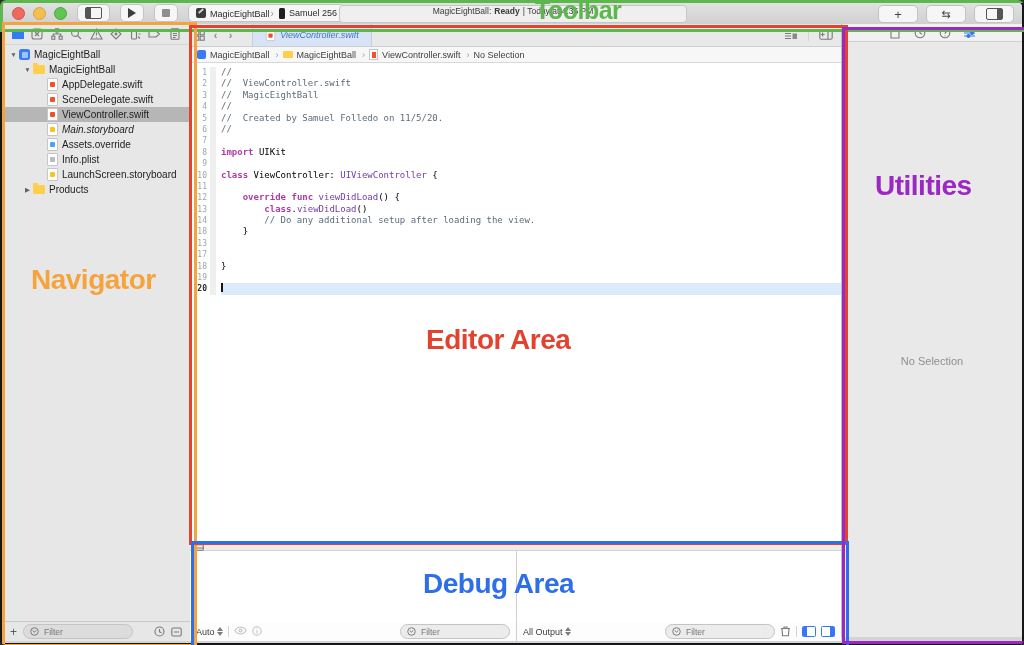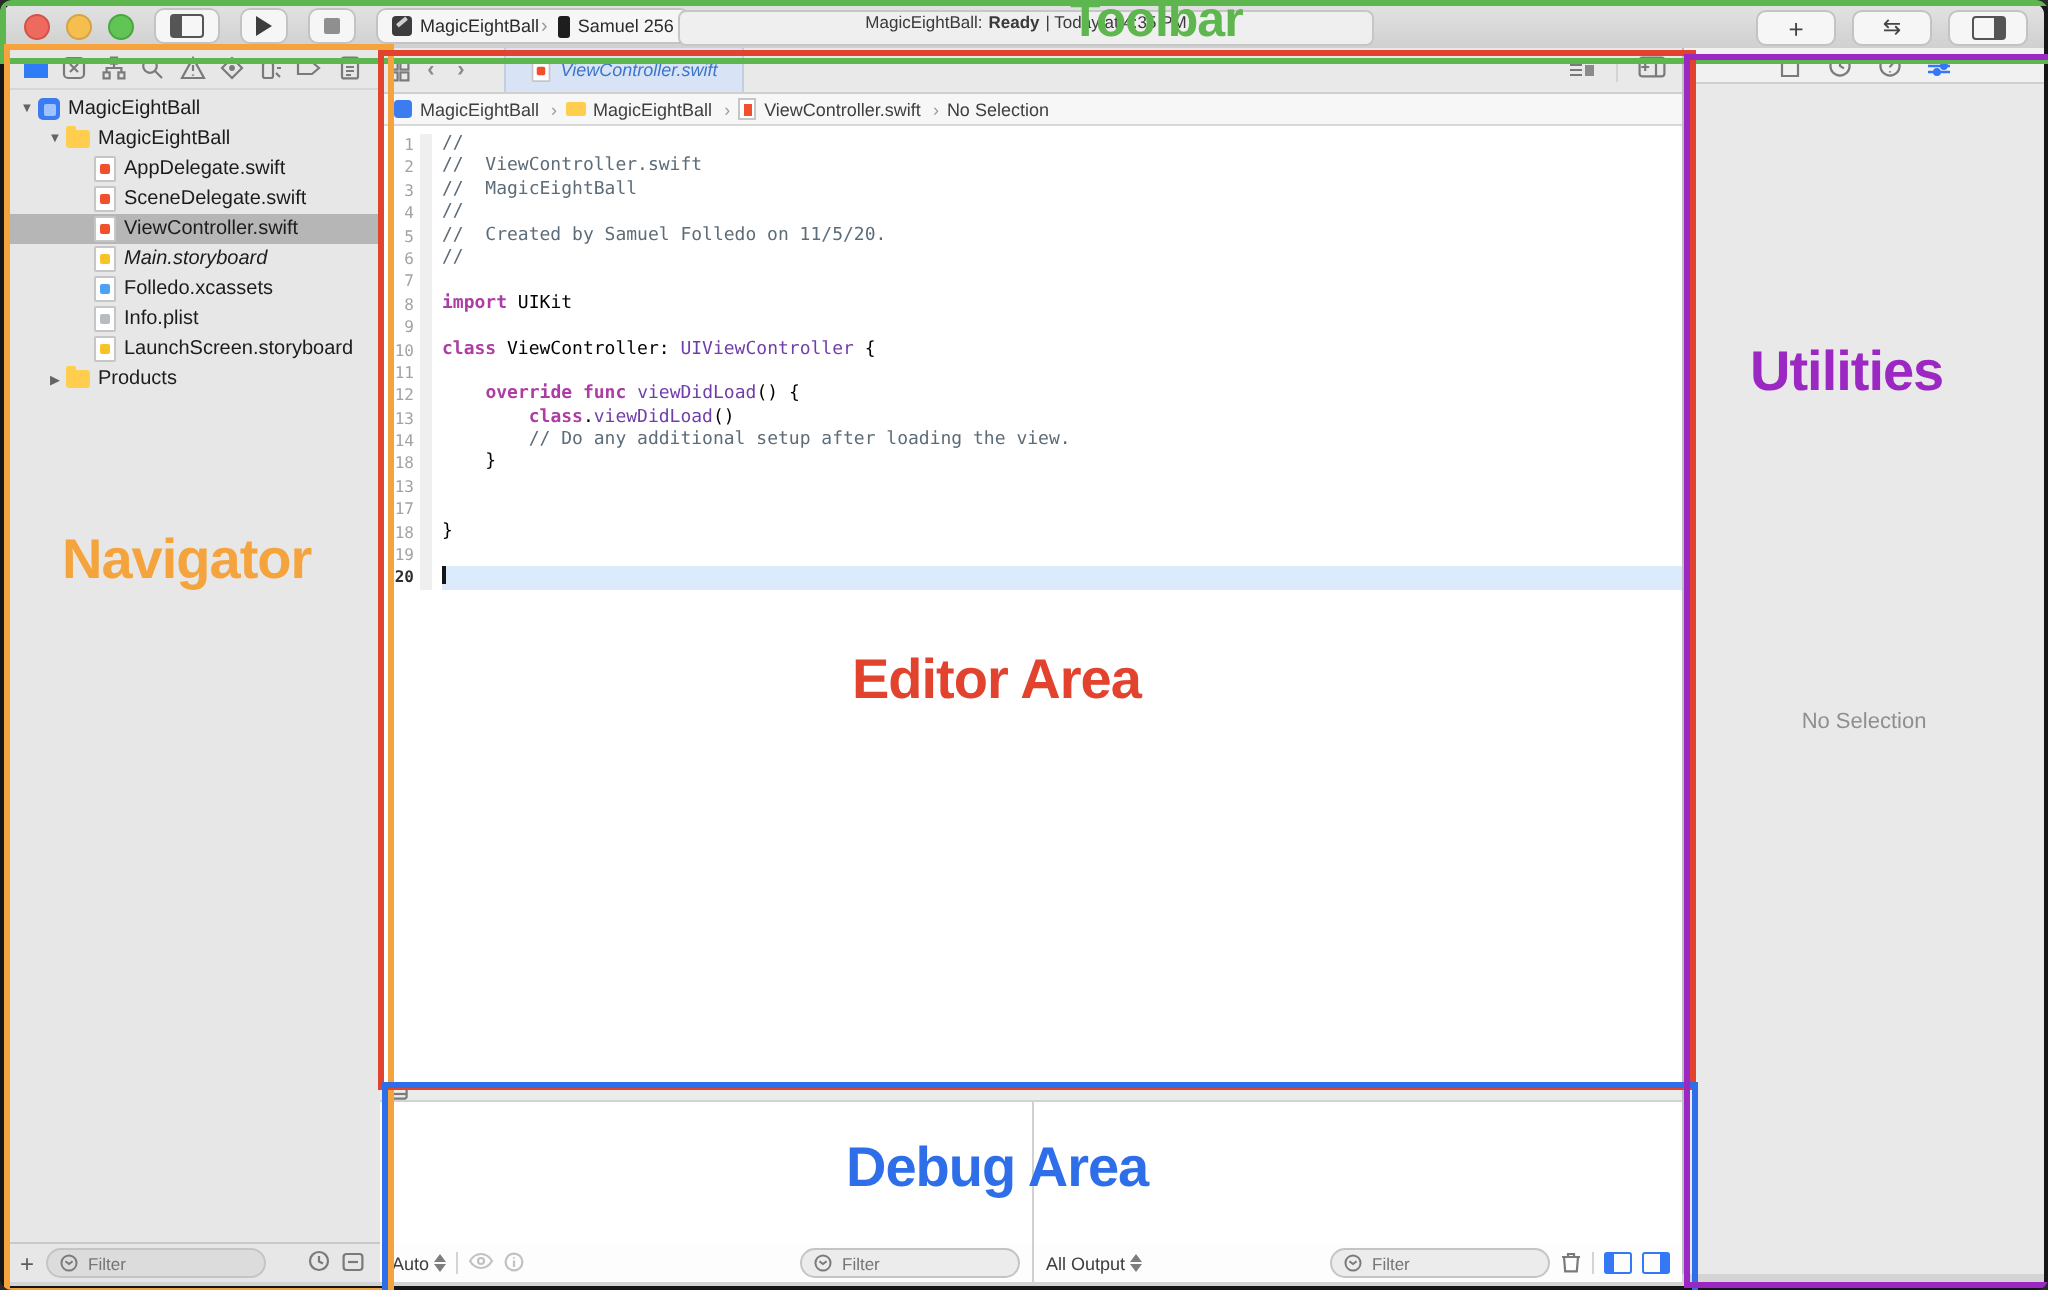--- a/index.html
+++ b/index.html
@@ -266,21 +266,21 @@
           <span>ViewController.swift</span>
         </div>
         <div class="tree-row" style="padding-left: 34px; font-style: italic;">
           <span class="disc"></span>
           <span class="fi fpage fi-storyboard"></span>
           <span>Main.storyboard</span>
         </div>
         <div class="tree-row" style="padding-left: 34px;">
           <span class="disc"></span>
           <span class="fi fpage fi-assets"></span>
-          <span>Folledo.xcassets</span>
+          <span>Assets.override</span>
         </div>
         <div class="tree-row" style="padding-left: 34px;">
           <span class="disc"></span>
           <span class="fi fpage fi-plist"></span>
           <span>Info.plist</span>
         </div>
         <div class="tree-row" style="padding-left: 34px;">
           <span class="disc"></span>
           <span class="fi fpage fi-storyboard"></span>
           <span>LaunchScreen.storyboard</span>

